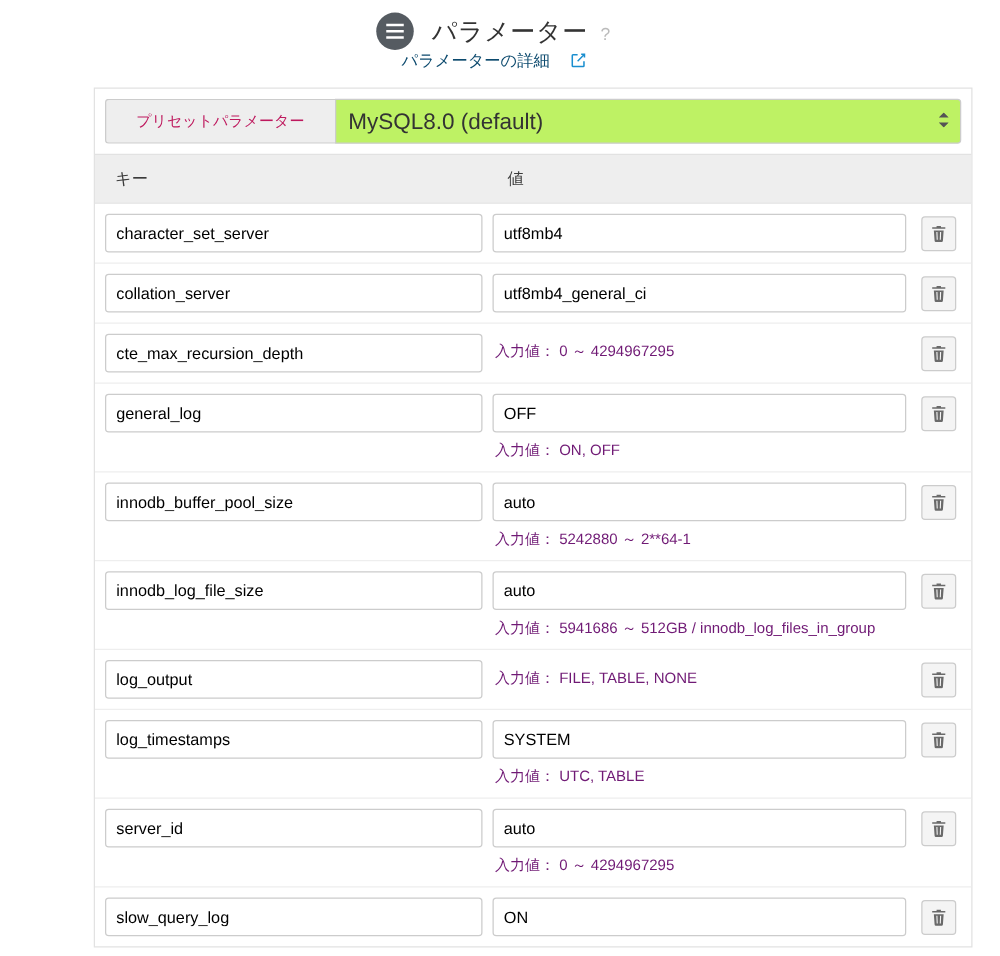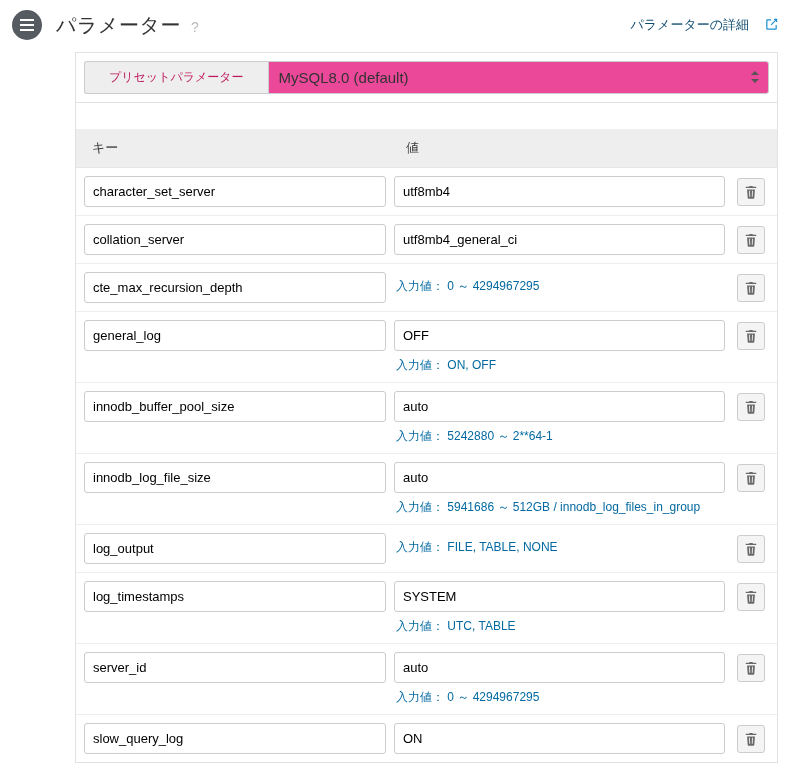--- a/index.html
+++ b/index.html
@@ -15,20 +15,21 @@
       width: 800px;
     }
     .page-wrapper {
       padding: 10px 0 0 0;
     }
     .header-row {
       display: flex;
       align-items: center;
       justify-content: space-between;
       padding: 0 22px 12px 12px;
+      flex-direction: column;
     }
     .header-left {
       display: flex;
       align-items: center;
       gap: 14px;
     }
     .circle-icon {
       width: 30px;
       height: 30px;
       border-radius: 50%;
@@ -95,42 +96,41 @@
       flex: 1;
       position: relative;
     }
     .preset-select-wrap select {
       appearance: none;
       -webkit-appearance: none;
       width: 100%;
       border: 1px solid #ccc;
       border-radius: 0 3px 3px 0;
       padding: 7px 28px 7px 10px;
-      font-size: 15px;
+      font-size: 18px;
       color: #333;
-      background: #ec4899;
+      background: #bef264;
     }
     .preset-caret {
       position: absolute;
       right: 10px;
       top: 50%;
       transform: translateY(-50%);
       pointer-events: none;
       font-size: 13px;
       line-height: 1;
       color: #555;
     }
     .thead-row {
       display: flex;
       background: #eee;
       padding: 10px 8px;
       color: #3b3b3b;
       font-size: 13px;
       border-bottom: 1px solid #e6e6e6;
-      margin-top: 26px;
     }
     .col-key-head {
       width: 318px;
       padding-left: 8px;
     }
     .col-val-head {
       flex: 1;
       padding-left: 4px;
     }
     .row {
@@ -160,21 +160,21 @@
     input.txt {
       width: 100%;
       border: 1px solid #ccc;
       border-radius: 3px;
       padding: 7px 8px;
       font-size: 13px;
       color: #000000;
       background: #fff;
     }
     .hint {
-      color: #0369a1;
+      color: #701a75;
       font-size: 12px;
       margin-top: 6px;
       padding-left: 2px;
     }
     .btn-icon {
       width: 28px;
       height: 28px;
       border: 1px solid #ccc;
       border-radius: 3px;
       background: #f4f4f4;

